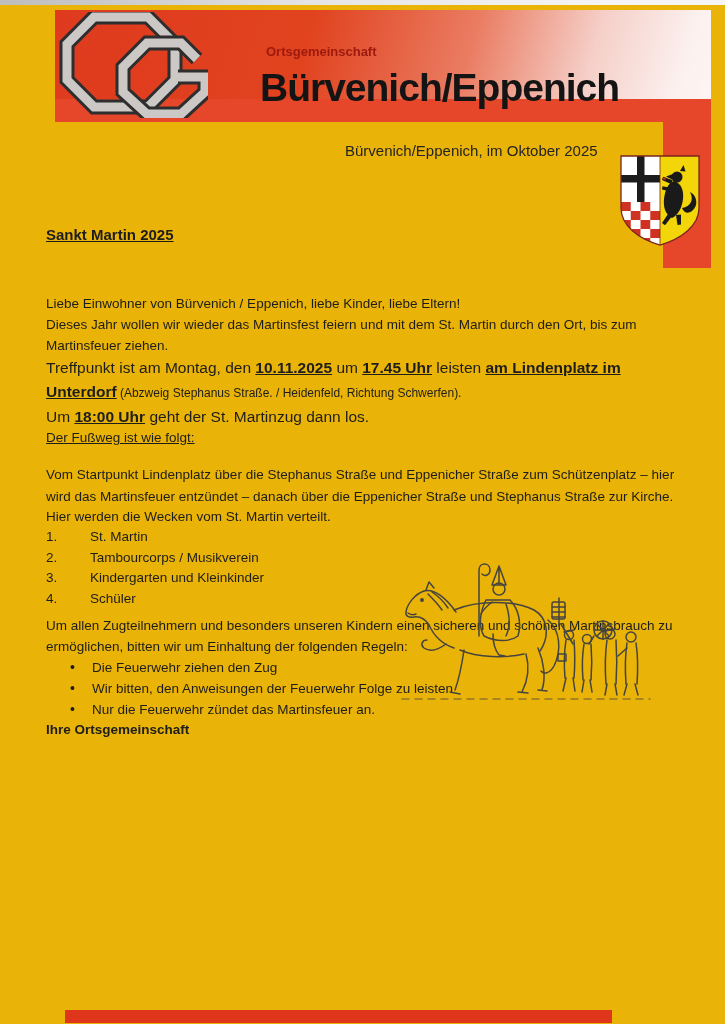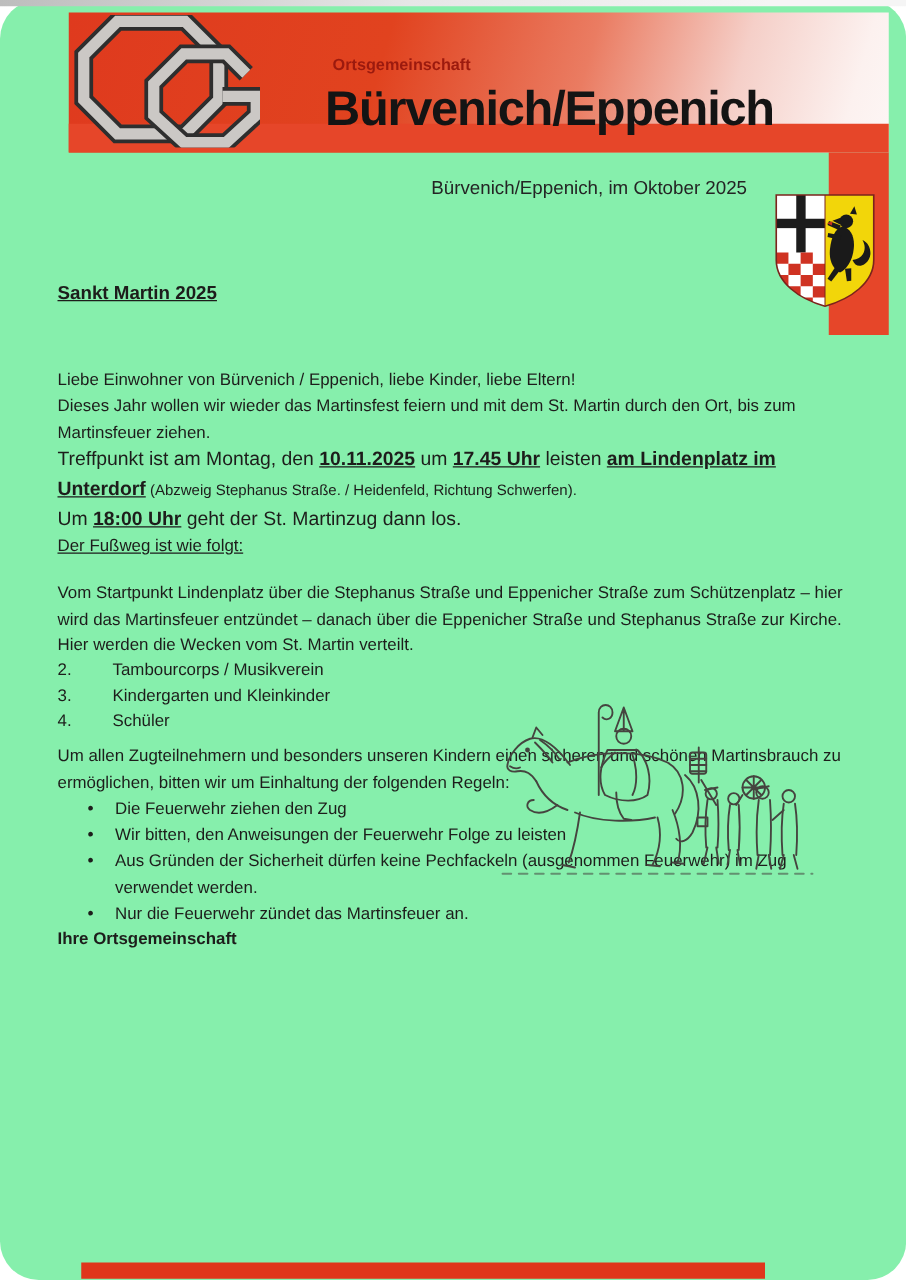--- a/index.html
+++ b/index.html
@@ -1,17 +1,17 @@
 <!DOCTYPE html>
 <html><head>
 <meta charset="utf-8">
 <style>
   html,body{margin:0;padding:0;width:725px;height:1024px;overflow:hidden;
     background:#ffffff;font-family:"Liberation Sans",sans-serif;color:#1d1d1b;}
-  .page{position:absolute;inset:0;background:#86efac;border-radius:31px;}
+  .page{position:absolute;inset:0;background:#eab308;}
 
   
   .scan-top{position:absolute;left:0;top:0;width:100%;height:5px;
     background:linear-gradient(to right,#bdbdbd,#e6e6e6 45%,#f5f5f5 85%);}
 
   
   .banner{position:absolute;left:55px;top:10px;width:656px;height:112px;
     background:linear-gradient(106deg,#df3a1e 0%,#e1431f 38%,#ea7c62 62%,#f5cfc8 80%,#fcf1ef 94%,#fdf6f5 100%);}
   .banner-strip{position:absolute;left:55px;top:99px;width:656px;height:23px;background:#e64629;}
   .side-stripe{position:absolute;left:663px;top:122px;width:48px;height:146px;background:#e64629;}
@@ -131,31 +131,31 @@
     <p class="start"><span>Um </span><span class="bu">18:00 Uhr</span><span> geht der St. Martinzug dann los.</span></p>
 
     <h2 class="route-heading">Der Fußweg ist wie folgt:</h2>
 
     <p class="route">Vom Startpunkt Lindenplatz über die Stephanus Straße und Eppenicher Straße zum Schützenplatz – hier wird das Martinsfeuer entzündet – danach über die Eppenicher Straße und Stephanus Straße zur Kirche.</p>
 
     <p class="wecken">Hier werden die Wecken vom St. Martin verteilt.</p>
 
 
     <ol class="order-list">
+      <li><span class="num">1.</span><span>St. Martin</span></li>
       <li><span class="num">2.</span><span>Tambourcorps / Musikverein</span></li>
       <li><span class="num">3.</span><span>Kindergarten und Kleinkinder</span></li>
       <li><span class="num">4.</span><span>Schüler</span></li>
     </ol>
 
     <p class="rules-intro">Um allen Zugteilnehmern und besonders unseren Kindern einen sicheren und schönen Martinsbrauch zu ermöglichen, bitten wir um Einhaltung der folgenden Regeln:</p>
 
     <ul class="rules-list">
       <li>Die Feuerwehr ziehen den Zug</li>
       <li>Wir bitten, den Anweisungen der Feuerwehr Folge zu leisten</li>
-      <li>Aus Gründen der Sicherheit dürfen keine Pechfackeln (ausgenommen Feuerwehr) im Zug verwendet werden.</li>
       <li>Nur die Feuerwehr zündet das Martinsfeuer an.</li>
     </ul>
 
     <p class="closing">Ihre Ortsgemeinschaft</p>
   </div>
 
   <svg class="illustration" width="258" height="150" viewBox="0 0 258 150">
     <g fill="none" stroke="#45443f" stroke-width="1.5" stroke-linecap="round" stroke-linejoin="round">
 
       <path d="M4,141 L252,141" stroke-dasharray="7,6" opacity="0.55"></path>

